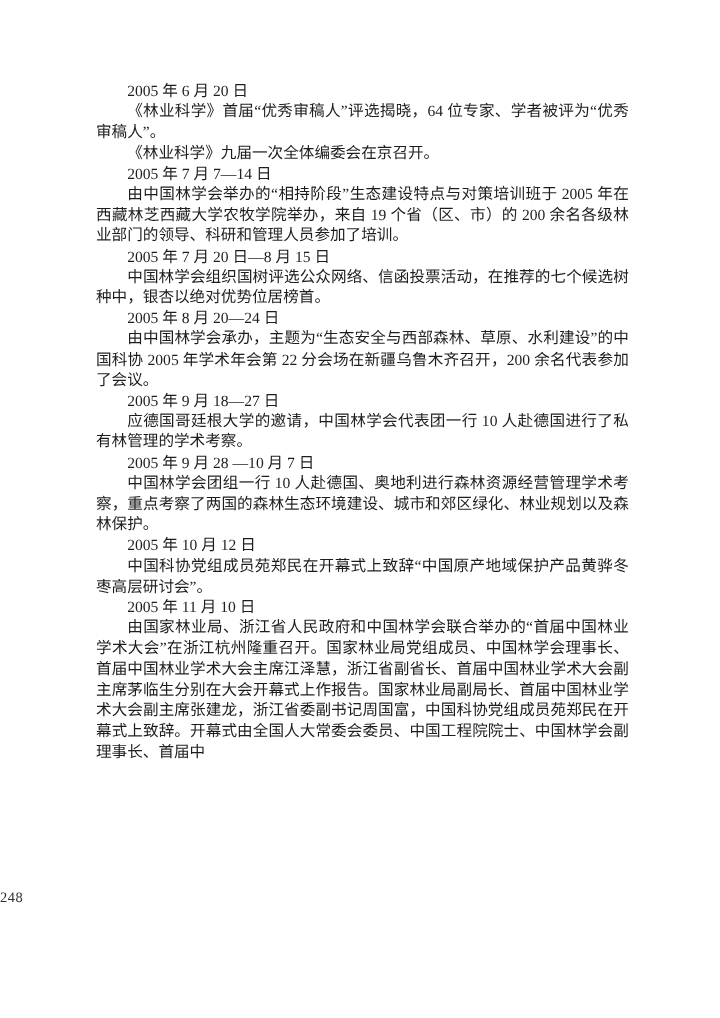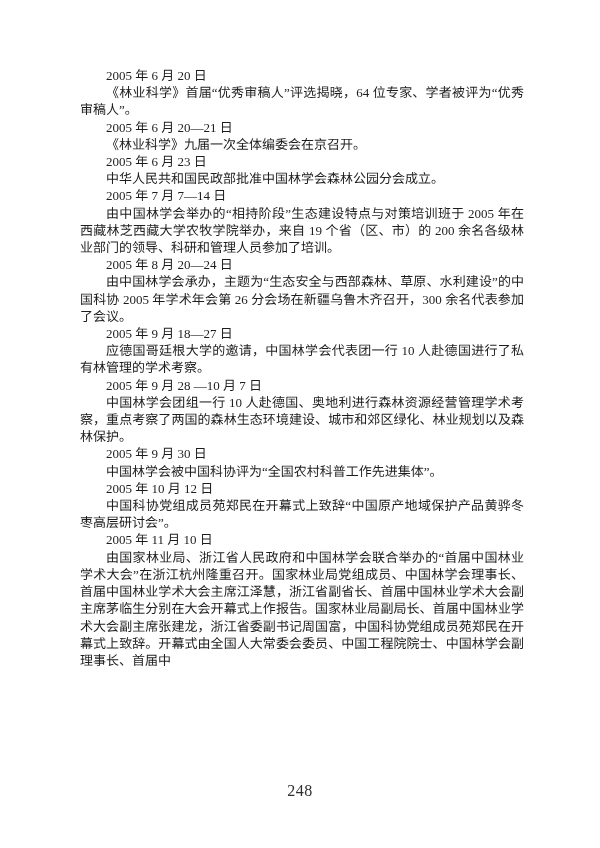--- a/index.html
+++ b/index.html
@@ -29,79 +29,72 @@
     line-height: 17.2px;
     text-align: justify;
   }
   .entry p {
     margin: 0;
     padding: 0;
     text-indent: 2em;
   }
   .page-number {
     position: absolute;
-    top: 785px;
+    top: 742px;
     left: 0;
     width: 100%;
-    text-align: center;
-    font-size: 16px;
+    text-align: left;
+    font-size: 12px;
     line-height: 12px;
     color: #2e2e2e;
     letter-spacing: 0.5px;
   }
 </style>
 </head>
 <body>
 
 <div class="page">
   <div class="text-block" id="entries-container">
   <section class="entry">
     <p class="date">2005 年 6 月 20 日</p>
     <p class="body">《林业科学》首届“优秀审稿人”评选揭晓，64 位专家、学者被评为“优秀审稿人”。</p>
   </section>
 
   <section class="entry">
-    <p class="date">2005 年 6 月 20—21 日</p>
     <p class="body">《林业科学》九届一次全体编委会在京召开。</p>
   </section>
 
-  <section class="entry">
-    <p class="date">2005 年 6 月 23 日</p>
-    <p class="body">中华人民共和国民政部批准中国林学会森林公园分会成立。</p>
-  </section>
 
   <section class="entry">
     <p class="date">2005 年 7 月 7—14 日</p>
     <p class="body">由中国林学会举办的“相持阶段”生态建设特点与对策培训班于 2005 年在西藏林芝西藏大学农牧学院举办，来自 19 个省（区、市）的 200 余名各级林业部门的领导、科研和管理人员参加了培训。</p>
   </section>
 
   <section class="entry">
+    <p class="date">2005 年 7 月 20 日—8 月 15 日</p>
+    <p class="body">中国林学会组织国树评选公众网络、信函投票活动，在推荐的七个候选树种中，银杏以绝对优势位居榜首。</p>
   </section>
 
   <section class="entry">
     <p class="date">2005 年 8 月 20—24 日</p>
-    <p class="body">由中国林学会承办，主题为“生态安全与西部森林、草原、水利建设”的中国科协 2005 年学术年会第 26 分会场在新疆乌鲁木齐召开，300 余名代表参加了会议。</p>
+    <p class="body">由中国林学会承办，主题为“生态安全与西部森林、草原、水利建设”的中国科协 2005 年学术年会第 22 分会场在新疆乌鲁木齐召开，200 余名代表参加了会议。</p>
   </section>
 
   <section class="entry">
     <p class="date">2005 年 9 月 18—27 日</p>
     <p class="body">应德国哥廷根大学的邀请，中国林学会代表团一行 10 人赴德国进行了私有林管理的学术考察。</p>
   </section>
 
 
 
   <section class="entry">
     <p class="date">2005 年 9 月 28 —10 月 7 日</p>
     <p class="body">中国林学会团组一行 10 人赴德国、奥地利进行森林资源经营管理学术考察，重点考察了两国的森林生态环境建设、城市和郊区绿化、林业规划以及森林保护。</p>
   </section>
 
-  <section class="entry">
-    <p class="date">2005 年 9 月 30 日</p>
-    <p class="body">中国林学会被中国科协评为“全国农村科普工作先进集体”。</p>
-  </section>
 
   <section class="entry">
     <p class="date">2005 年 10 月 12 日</p>
     <p class="body">中国科协党组成员苑郑民在开幕式上致辞“中国原产地域保护产品黄骅冬枣高层研讨会”。</p>
   </section>
 
   <section class="entry">
     <p class="date">2005 年 11 月 10 日</p>
     <p class="body">由国家林业局、浙江省人民政府和中国林学会联合举办的“首届中国林业学术大会”在浙江杭州隆重召开。国家林业局党组成员、中国林学会理事长、首届中国林业学术大会主席江泽慧，浙江省副省长、首届中国林业学术大会副主席茅临生分别在大会开幕式上作报告。国家林业局副局长、首届中国林业学术大会副主席张建龙，浙江省委副书记周国富，中国科协党组成员苑郑民在开幕式上致辞。开幕式由全国人大常委会委员、中国工程院院士、中国林学会副理事长、首届中</p>
   </section>

